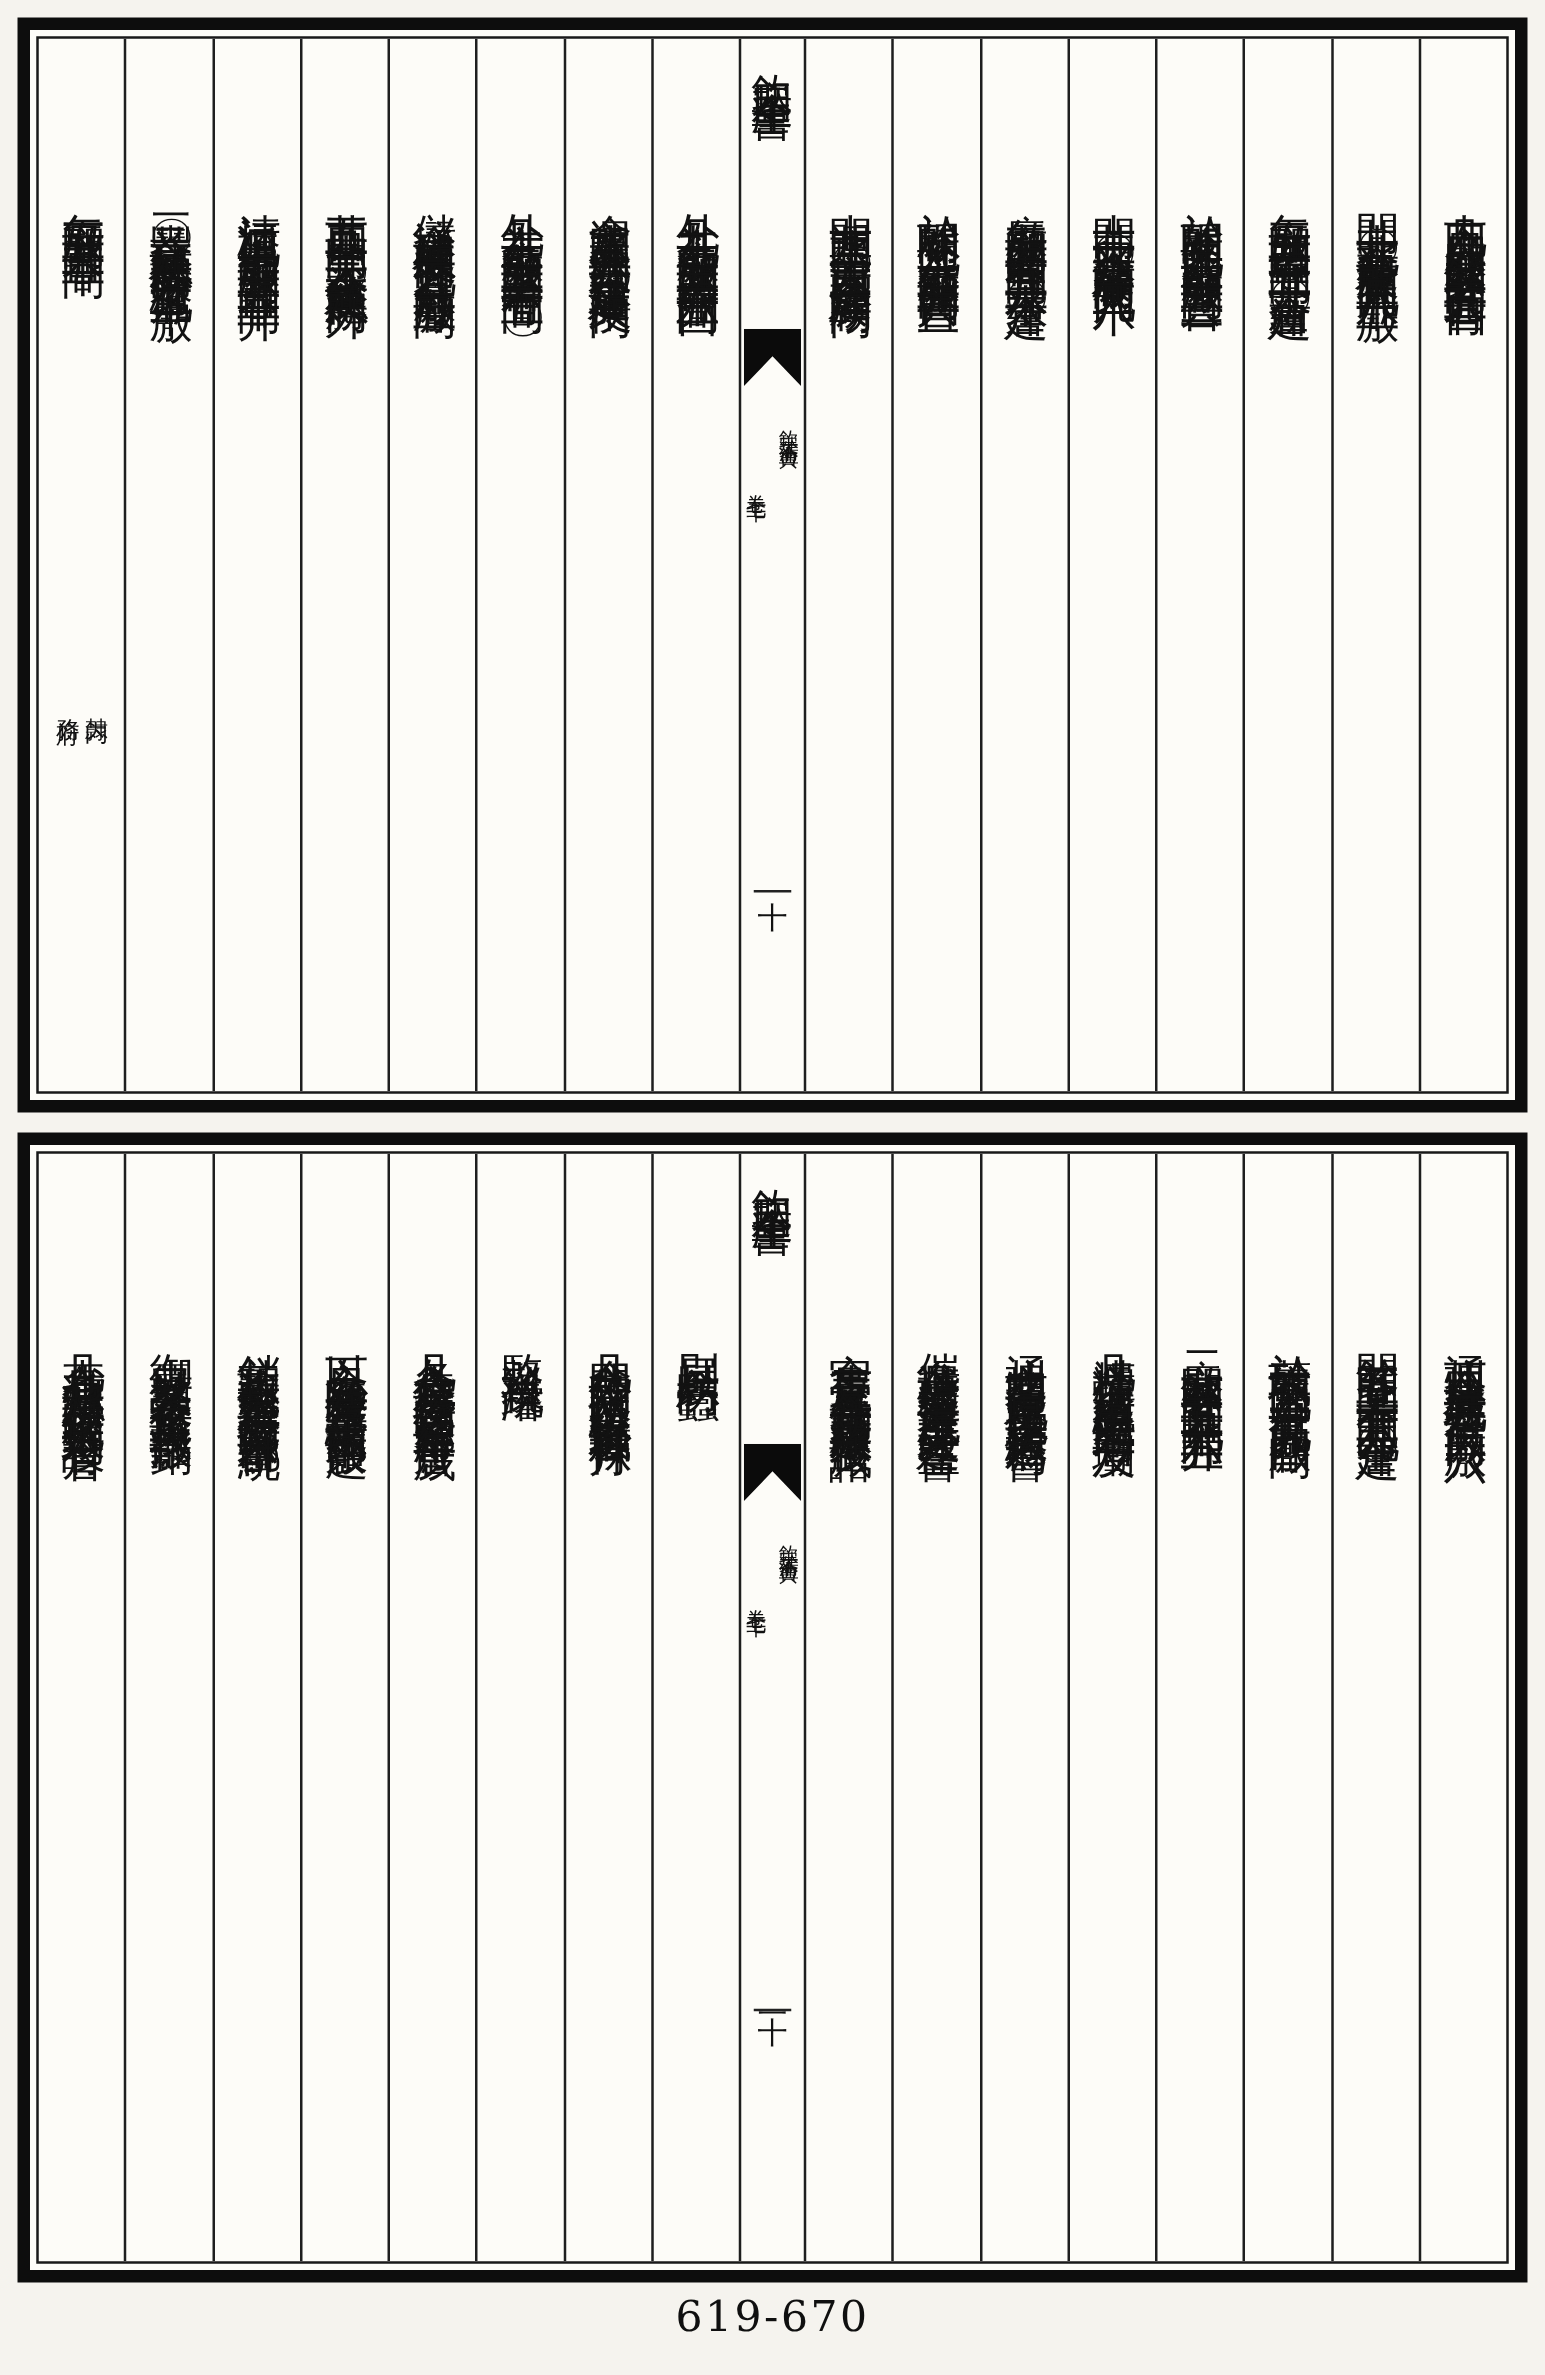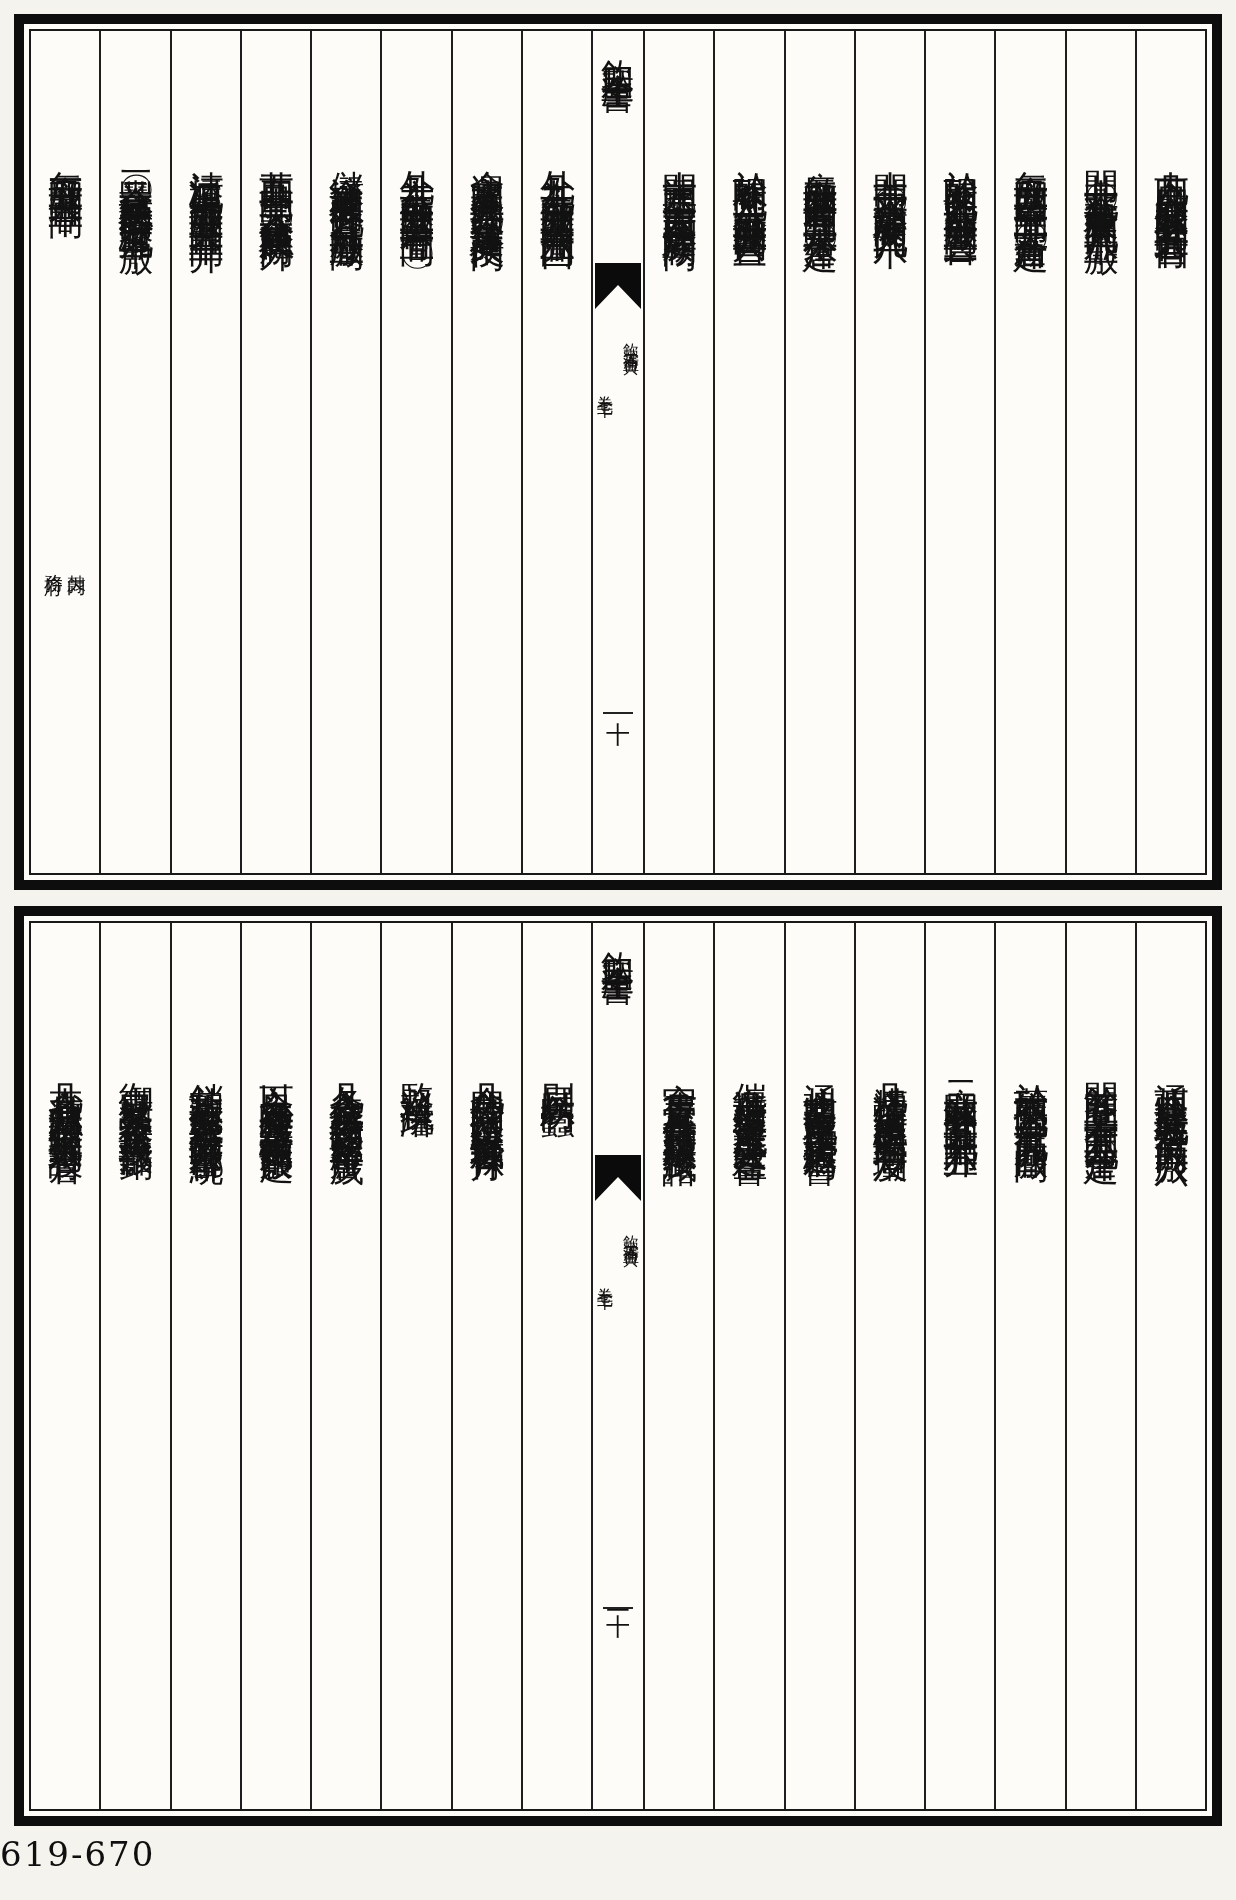--- a/index.html
+++ b/index.html
@@ -69,21 +69,21 @@
     position:absolute;top:672px;left:0;right:0;
     display:flex;flex-direction:column;align-items:center;gap:6px;
   }
   .pagenum .mark{
     writing-mode:vertical-rl;text-orientation:upright;
     font-size:24px;line-height:1;letter-spacing:3px;
   }
   .pagenum .rule{width:30px;height:2px;background:#222;}
   .folio{
     position:absolute;top:1834px;left:0;width:1236px;
-    text-align:left;font-size:34px;letter-spacing:2px;color:#0f0f0f;
+    text-align:center;font-size:34px;letter-spacing:2px;color:#0f0f0f;
   }
 </style>
 </head>
 <body>
 
 <div class="block top">
   <div class="inner">
     <div class="group" data-side="right"><div class="slot">
           <div class="vtext">内凡百廒内四廒六間餘各五間共五百有四</div>
         </div><div class="slot">

